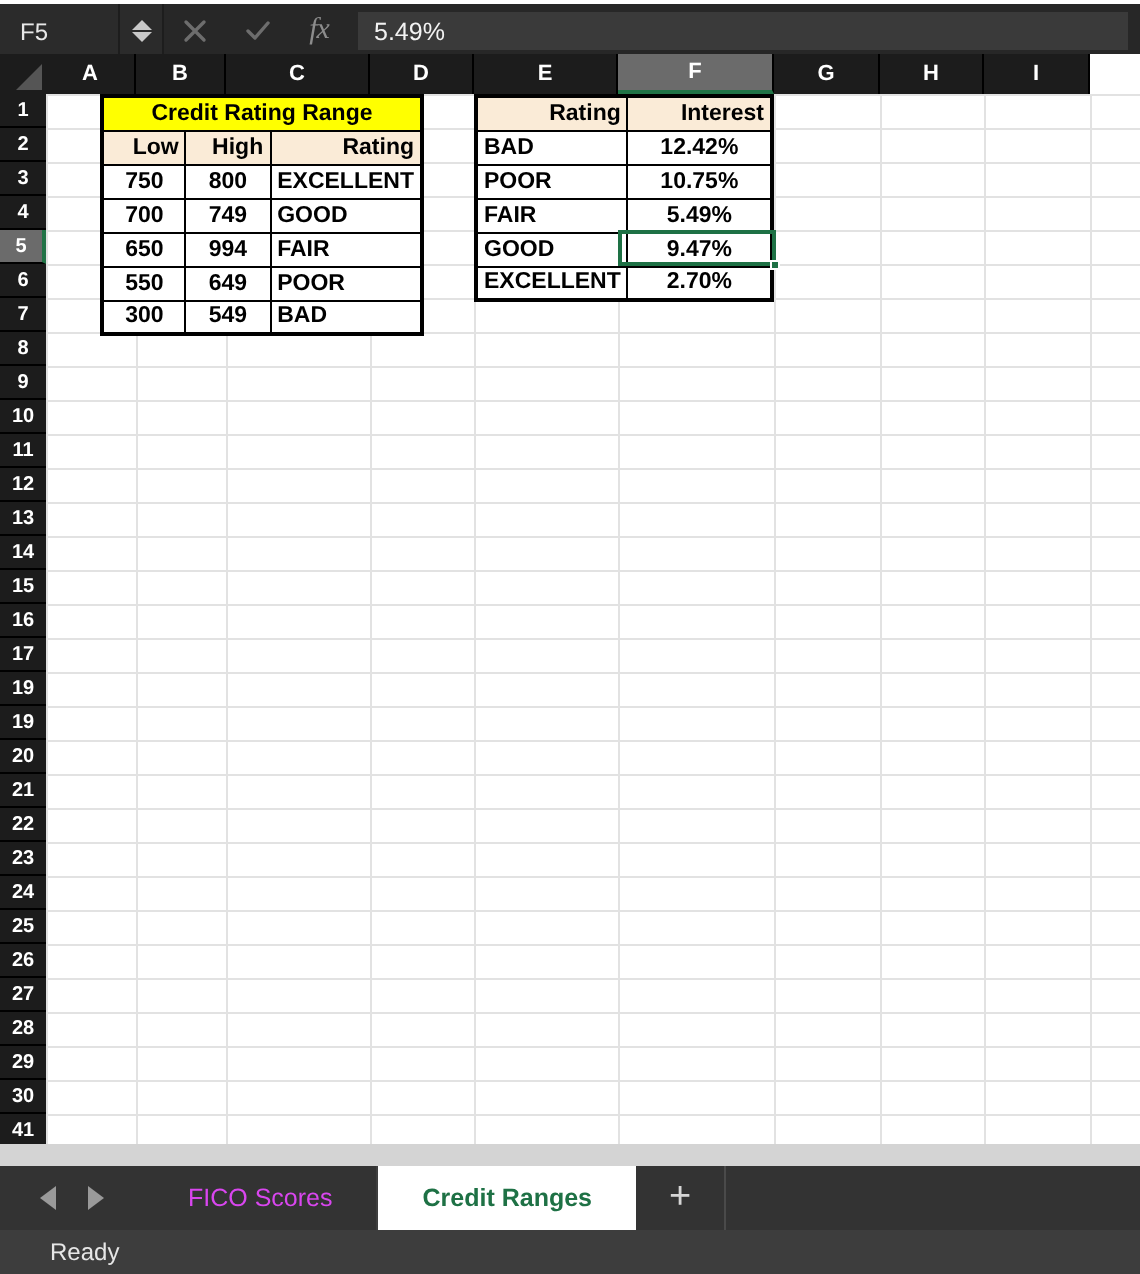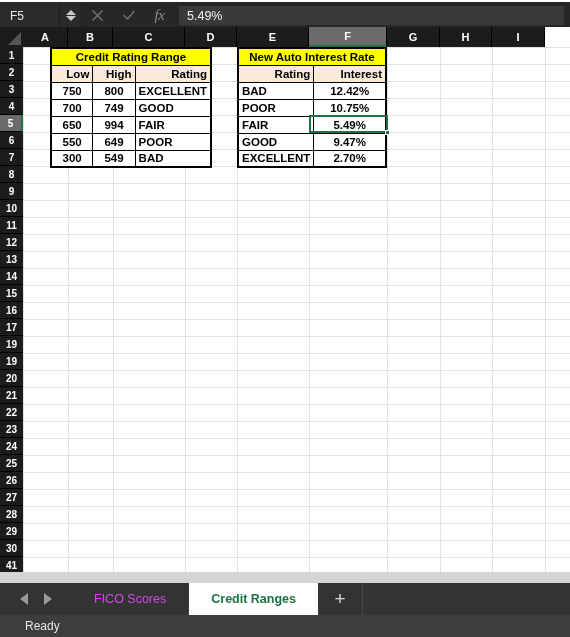--- a/index.html
+++ b/index.html
@@ -466,23 +466,20 @@
             <td class="t-num">300</td>
             <td class="t-num">549</td>
             <td class="t-txt">BAD</td>
           </tr>
         </tbody>
       </table>
 
       <table class="xtable" id="tbl-interest" style="left:214px; top:0px; width:150px;">
         <tbody>
           <tr>
-            <td class="t-title" colspan="2">New Auto Interest Rate</td>
-          </tr>
-          <tr>
             <td class="t-head" style="width:72px">Rating</td>
             <td class="t-head" style="width:78px">Interest</td>
           </tr>
           <tr>
             <td class="t-txt">BAD</td>
             <td class="t-pct">12.42%</td>
           </tr>
           <tr>
             <td class="t-txt">POOR</td>
             <td class="t-pct">10.75%</td>

